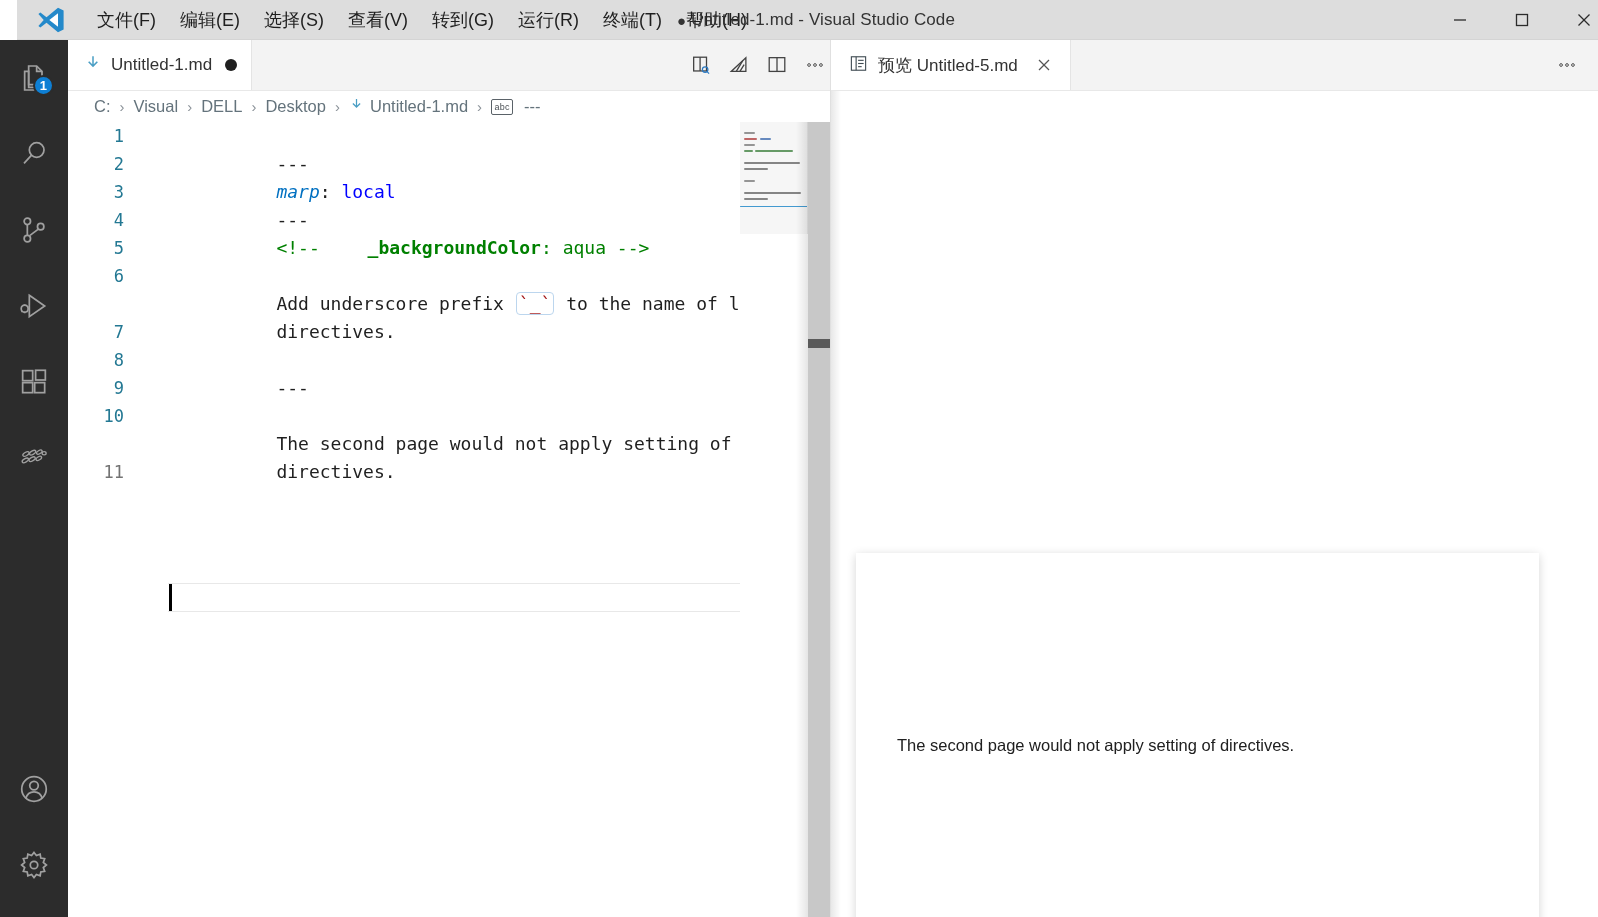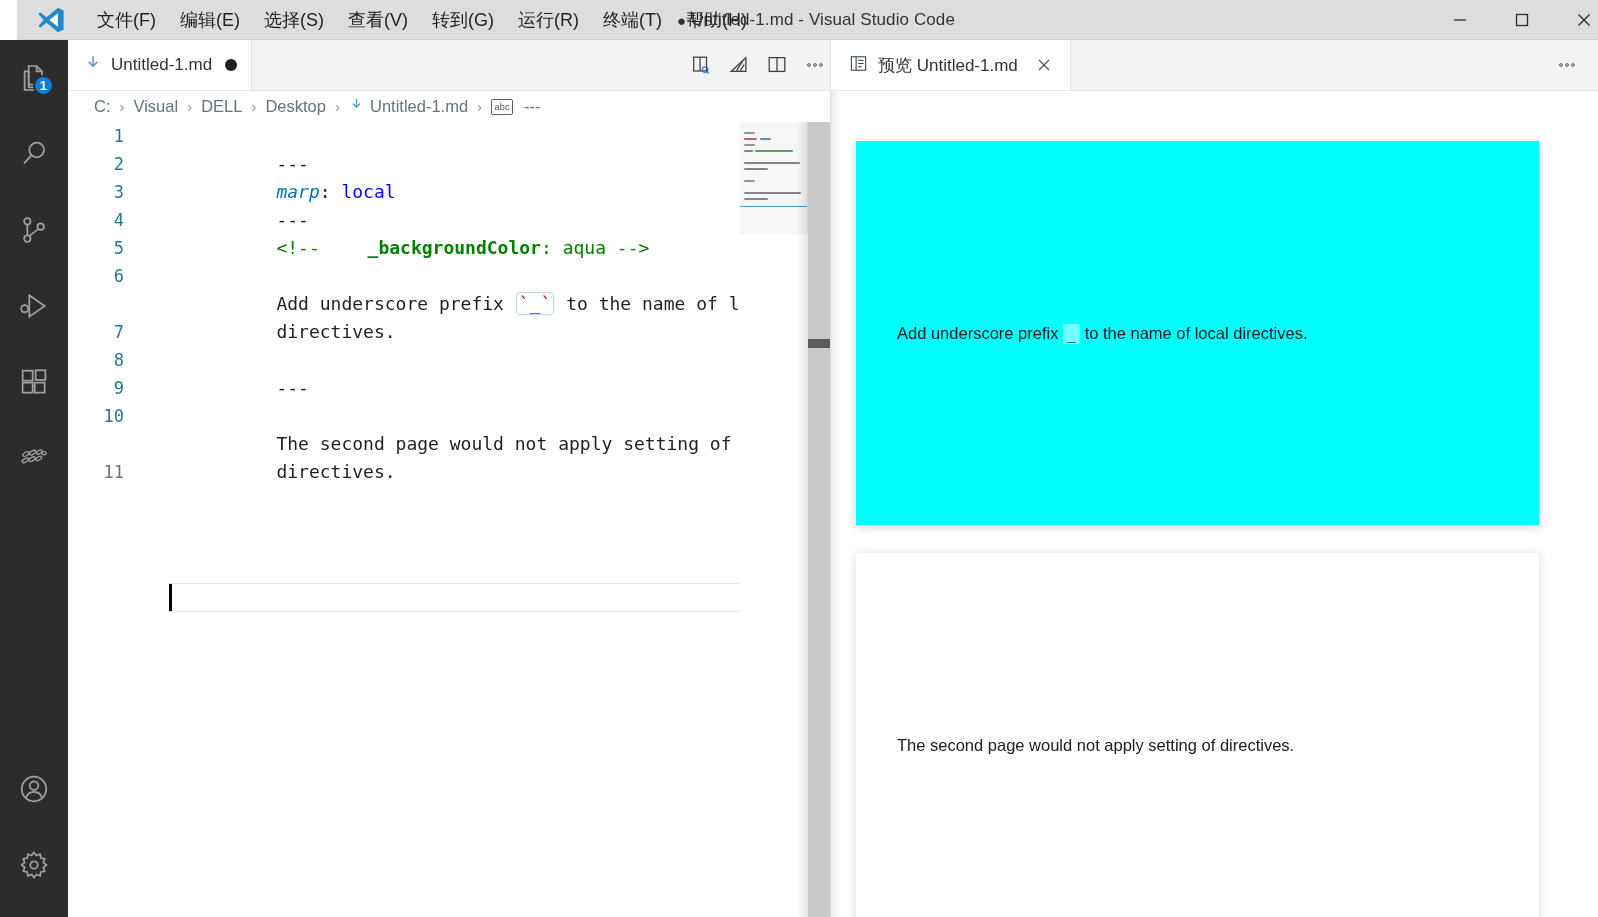--- a/index.html
+++ b/index.html
@@ -603,21 +603,21 @@
       <div class="pv-tab">
         <span>
           <svg width="19" height="19" viewBox="0 0 24 24" stroke="#3f4b52" fill="none" stroke-width="1.4">
             <rect x="3" y="3.5" width="18" height="17"></rect>
             <line x1="9" y1="3.5" x2="9" y2="20.5"></line>
             <line x1="11.5" y1="8" x2="18.5" y2="8"></line>
             <line x1="11.5" y1="12" x2="18.5" y2="12"></line>
             <line x1="11.5" y1="16" x2="16" y2="16"></line>
           </svg>
         </span>
-        <span class="pv-tab-label">预览 Untitled-1.md</span>
+        <span class="pv-tab-label">预览 Untitled-5.md</span>
         <span class="pv-close">
           <svg width="16" height="16" stroke="#555" stroke-width="1.3">
             <line x1="3" y1="3" x2="13" y2="13"></line>
               <line x1="13" y1="3" x2="3" y2="13"></line>
           </svg>
         </span>
       </div>
       <div class="pv-actions">
         <div class="tb-btn">
           <svg width="22" height="22" viewBox="0 0 24 24" fill="#424242" stroke="none">
@@ -625,23 +625,20 @@
               <circle cx="12" cy="12" r="1.5"></circle>
               <circle cx="18.5" cy="12" r="1.5"></circle>
           </svg>
         </div>
       </div>
     </div>
 
     <div class="pv-body">
       <div class="pv-scroll-edge"></div>
 
-      <div class="slide slide-1">
-        <div class="slide-text"><span>Add underscore prefix </span><span class="slide-code">_</span><span> to the name of local directives.</span></div>
-      </div>
 
       <div class="slide slide-2">
         <div class="slide-text"><span>The second page would not apply setting of directives.</span></div>
       </div>
     </div>
   </div>
 
 </div>
 
 </body></html>

